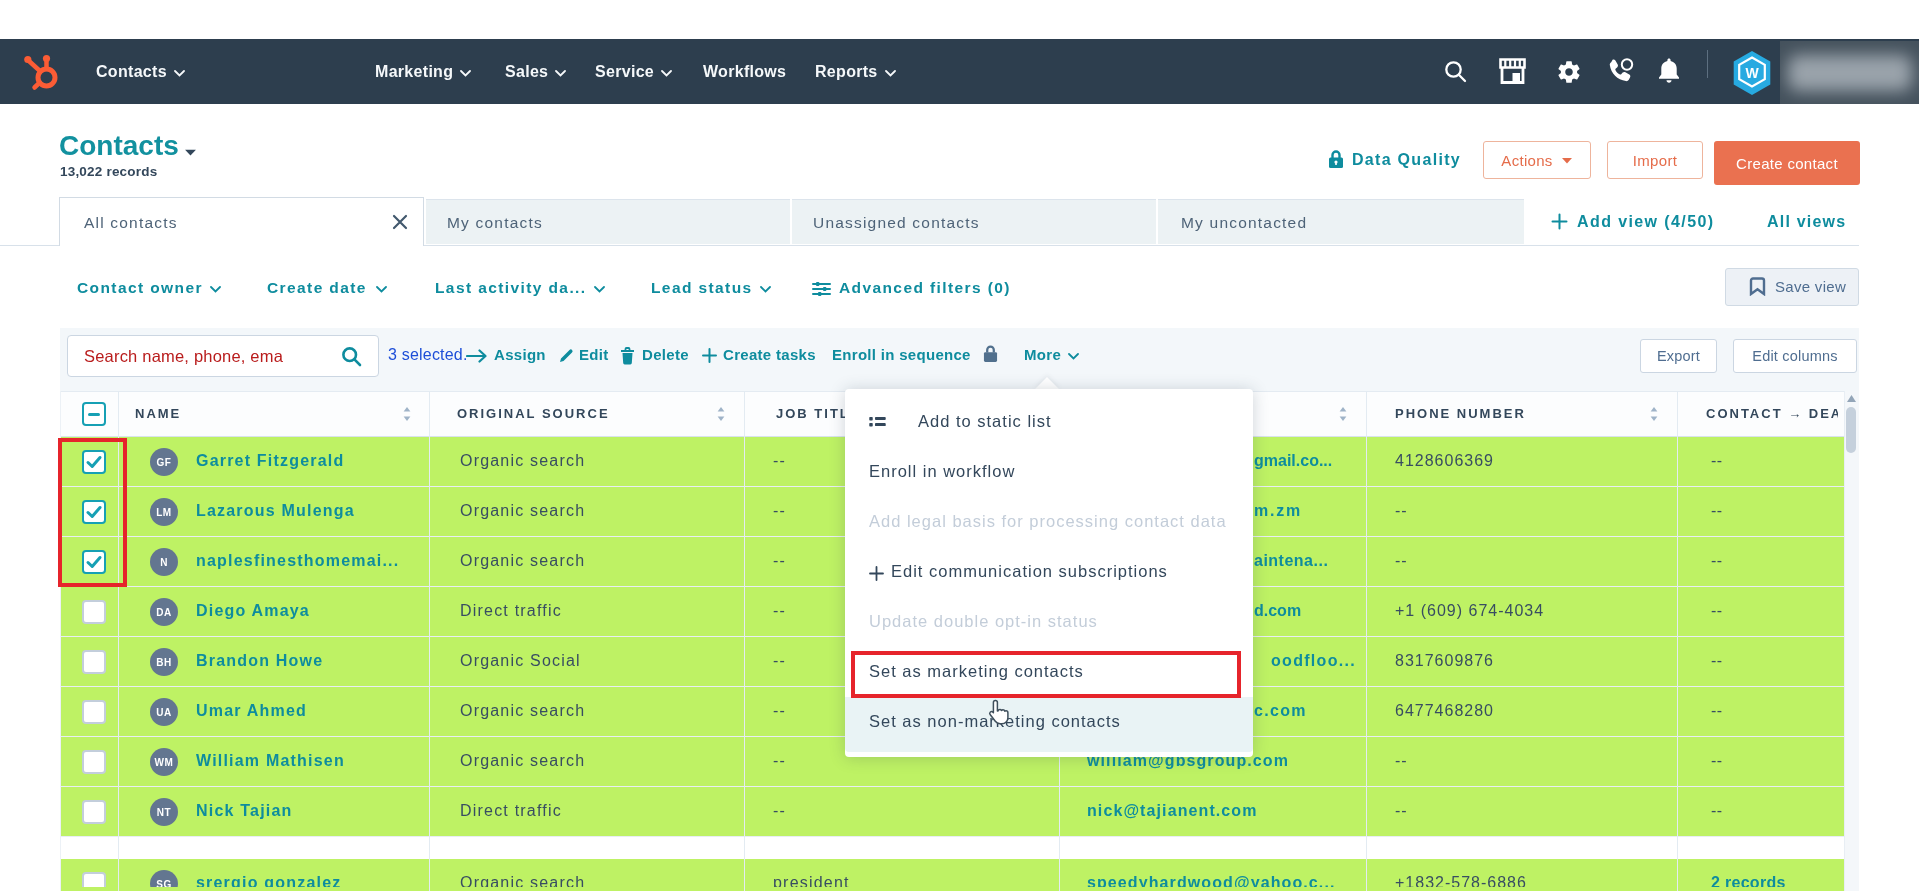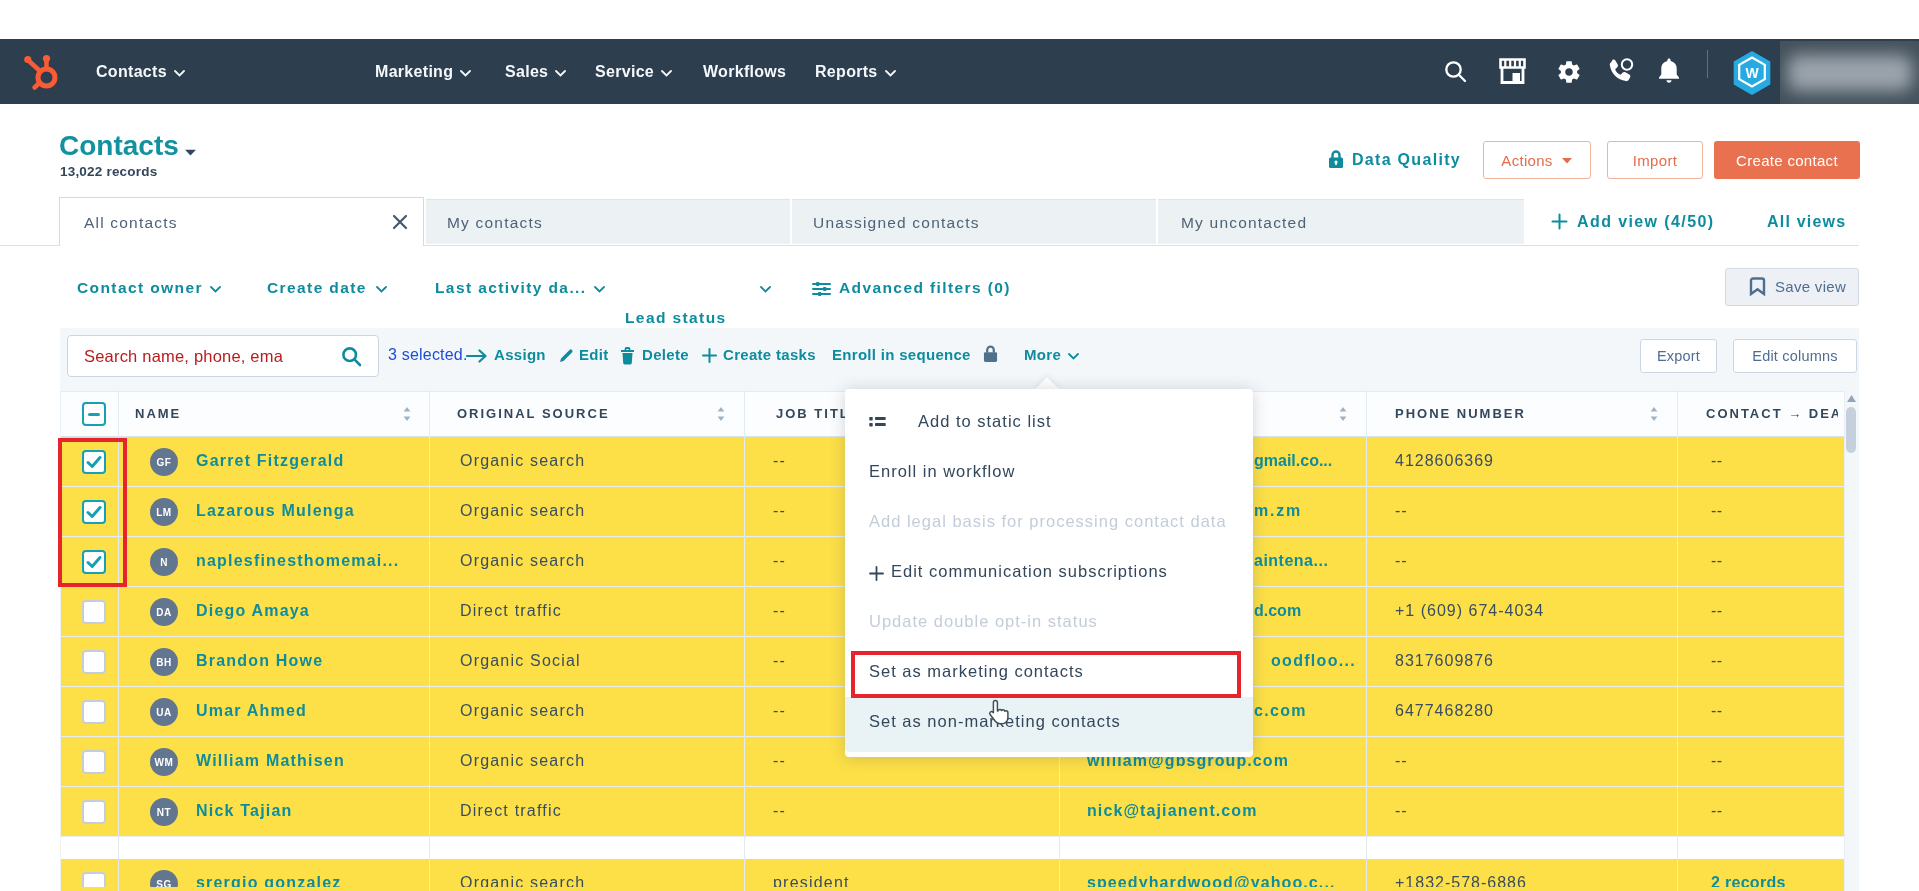--- a/index.html
+++ b/index.html
@@ -28,21 +28,21 @@
 #strip { position:absolute; left:60px; top:328px; width:1799px; height:63px; background:#f3f7fa; }
 .tbi { position:absolute; top:346px; font-size:15px; font-weight:bold; color:#0e8c9e; letter-spacing:.3px; }
 .obtn { position:absolute; background:#fff; border:1px solid #cbd6e2; border-radius:3px;
   color:#4f6d90; font-size:14.5px; display:flex; align-items:center; justify-content:center; letter-spacing:.2px; }
 
 
 #tbl { position:absolute; left:60px; top:391px; width:1799px; height:500px; background:#fff; border-left:1px solid #ecf1f6; border-right:1px solid #e3ebf2; }
 .col { position:absolute; top:0; bottom:0; width:1px; background:#e3ebf2; }
 .hrow { position:absolute; left:0; top:0; width:1783px; height:46px; background:#fcfdfe; border-bottom:1px solid #d9e3ec; }
 .hlbl { position:absolute; top:15px; font-size:13px; font-weight:bold; color:#33475b; letter-spacing:2px; }
-.row { position:absolute; left:0; width:1783px; height:50px; border-bottom:1px solid #e8eef4; background:#fde047; }
+.row { position:absolute; left:0; width:1783px; height:50px; border-bottom:1px solid #e8eef4; background:#bef264; }
 .cb { position:absolute; left:21px; top:13px; width:24px; height:24px; border:2px solid #c3cedb; border-radius:4px; background:#fff; }
 .cb.on { border-color:#16a0b4; }
 .av { position:absolute; left:89px; top:11px; width:28px; height:28px; border-radius:50%; background:#637690;
   color:#fff; font-size:10px; font-weight:bold; display:flex; align-items:center; justify-content:center; letter-spacing:.5px; }
 .nm { position:absolute; left:135px; top:15px; font-size:16px; font-weight:bold; color:#0e8c9e; letter-spacing:1.2px; white-space:nowrap; }
 .src { position:absolute; left:399px; top:15px; font-size:16px; color:#384d62; letter-spacing:1.2px; }
 .job { position:absolute; left:712px; top:15px; font-size:16px; color:#384d62; letter-spacing:1.2px; }
 .eml { position:absolute; top:15px; font-size:16px; font-weight:bold; color:#0e8c9e; letter-spacing:1.1px; white-space:nowrap; }
 .ph  { position:absolute; left:1334px; top:15px; font-size:16px; color:#384d62; letter-spacing:1px; }
 .cd  { position:absolute; left:1650px; top:15px; font-size:16px; color:#384d62; letter-spacing:.3px; }
@@ -139,21 +139,21 @@
     <circle cx="8" cy="12" r="1.6" fill="#fff"></circle>
       <rect x="7.2" y="12" width="1.6" height="3" fill="#fff"></rect>
   </svg>
   <div class="abs" style="left:1352px;top:151px;font-size:16px;font-weight:bold;color:#0e8c9e;letter-spacing:1.3px;">Data Quality</div>
   <div class="btn" style="left:1483px;top:141px;width:108px;height:38px;border:1px solid #eeb49c;color:#e56c4a;">Actions
     <svg style="margin-left:8px;margin-top:2px;" width="12" height="8" viewBox="0 0 12 8">
         <path d="M1 1 L6 6.6 L11 1 Z" fill="#e56c4a"></path>
       </svg>
   </div>
   <div class="btn" style="left:1607px;top:141px;width:96px;height:38px;border:1px solid #eeb49c;color:#e56c4a;">Import</div>
-  <div class="btn" style="left:1714px;top:141px;width:146px;height:38px;background:#ea7150;color:#fff;">Create contact</div>
+  <div class="btn" style="left:1714px;top:141px;width:146px;height:44px;background:#ea7150;color:#fff;">Create contact</div>
 
   <div id="tabs">
 
     <div class="abs" style="left:0;top:245px;width:59px;height:1px;background:#d8e1ea;"></div>
     <div class="abs" style="left:424px;top:245px;width:1435px;height:1px;background:#d8e1ea;"></div>
 
     <div class="abs" style="left:426px;top:199px;width:364px;height:45px;background:#ecf2f4;border-top:1px solid #dce4ec;"></div>
     <div class="abs" style="left:792px;top:199px;width:364px;height:45px;background:#ecf2f4;border-top:1px solid #dce4ec;"></div>
     <div class="abs" style="left:1158px;top:199px;width:366px;height:45px;background:#ecf2f4;border-top:1px solid #dce4ec;"></div>
 
@@ -179,21 +179,21 @@
         <path d="M1 1 L5.5 5.5 L10 1" stroke="#0e8c9e" stroke-width="1.8" fill="none" stroke-linecap="round"></path>
       </svg>
     <div class="filt" style="left:267px;">Create date</div>
     <svg class="abs" style="left:376px;top:286px;" width="11" height="7" viewBox="0 0 11 7">
         <path d="M1 1 L5.5 5.5 L10 1" stroke="#0e8c9e" stroke-width="1.8" fill="none" stroke-linecap="round"></path>
       </svg>
     <div class="filt" style="left:435px;">Last activity da...</div>
     <svg class="abs" style="left:594px;top:286px;" width="11" height="7" viewBox="0 0 11 7">
         <path d="M1 1 L5.5 5.5 L10 1" stroke="#0e8c9e" stroke-width="1.8" fill="none" stroke-linecap="round"></path>
       </svg>
-    <div class="filt" style="left:625px;margin-top:30px;">Lead status</div>
+    <div class="filt" style="left:651px;">Lead status</div>
     <svg class="abs" style="left:760px;top:286px;" width="11" height="7" viewBox="0 0 11 7">
         <path d="M1 1 L5.5 5.5 L10 1" stroke="#0e8c9e" stroke-width="1.8" fill="none" stroke-linecap="round"></path>
       </svg>
     <svg class="abs" style="left:812px;top:281px;" width="19" height="16" viewBox="0 0 19 16">
       <g stroke="#0e8c9e" stroke-width="2" stroke-linecap="round">
         <path d="M1 3 H18 M1 8 H18 M1 13 H18"></path>
       </g>
       <rect x="4" y="1" width="3.4" height="4" rx="1" fill="#0e8c9e"></rect>
       <rect x="11" y="6" width="3.4" height="4" rx="1" fill="#0e8c9e"></rect>
       <rect x="6" y="11" width="3.4" height="4" rx="1" fill="#0e8c9e"></rect>

